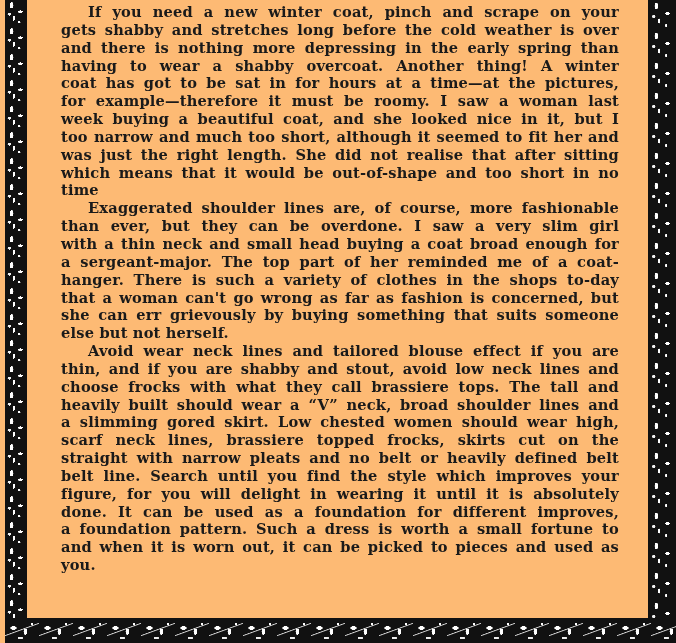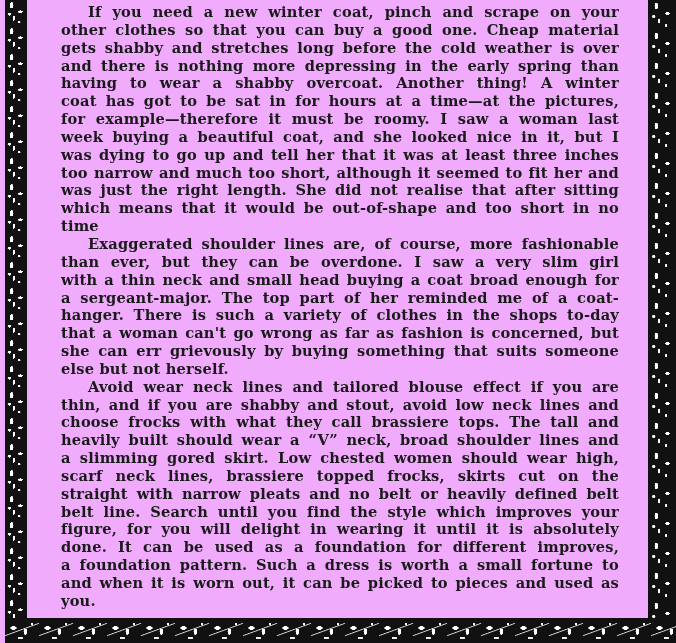--- a/index.html
+++ b/index.html
@@ -11,21 +11,21 @@
       width: 676px;
       height: 643px;
       position: relative;
       overflow: hidden;
       font-family: "DejaVu Serif", "Liberation Serif", serif;
     }
     .page {
       position: absolute;
       left: 0; top: 0;
       width: 676px; height: 643px;
-      background: #f0abfc;
+      background: #fdba74;
     }
     
     .border {
       position: absolute;
       background-color: #111;
       background-image:
         radial-gradient(ellipse 3px 5px at 30% 20%, #fff 60%, transparent 65%),
         radial-gradient(ellipse 4px 2px at 70% 45%, #fff 60%, transparent 65%),
         radial-gradient(ellipse 2px 4px at 40% 70%, #fff 60%, transparent 65%),
         radial-gradient(circle 2px at 65% 85%, #fff 60%, transparent 65%),
@@ -80,28 +80,26 @@
 <body>
 
 <div class="page">
   <div class="border border-left"></div>
   <div class="border border-right"></div>
   <div class="border border-bottom"></div>
 
   <div class="article" id="article">
       <div class="para-block">
         <span class="line indent">If you need a new winter coat, pinch and scrape on your</span>
-        <span class="line">other clothes so that you can buy a good one.  Cheap material</span>
         <span class="line">gets shabby and stretches long before the cold weather is over</span>
         <span class="line">and there is nothing more depressing in the early spring than</span>
         <span class="line">having to wear a shabby overcoat.  Another thing!  A winter</span>
         <span class="line">coat has got to be sat in for hours at a time—at the pictures,</span>
         <span class="line">for example—therefore it must be roomy.  I saw a woman last</span>
         <span class="line">week buying a beautiful coat, and she looked nice in it, but I</span>
-        <span class="line">was dying to go up and tell her that it was at least three inches</span>
         <span class="line">too narrow and much too short, although it seemed to fit her and</span>
         <span class="line">was just the right length.  She did not realise that after sitting</span>
         <span class="line">which means that it would be out-of-shape and too short in no</span>
         <span class="line last">time</span>
       </div>
       <div class="para-block">
         <span class="line indent">Exaggerated shoulder lines are, of course, more fashionable</span>
         <span class="line">than ever, but they can be overdone.  I saw a very slim girl</span>
         <span class="line">with a thin neck and small head buying a coat broad enough for</span>
         <span class="line">a sergeant-major.  The top part of her reminded me of a coat-</span>

